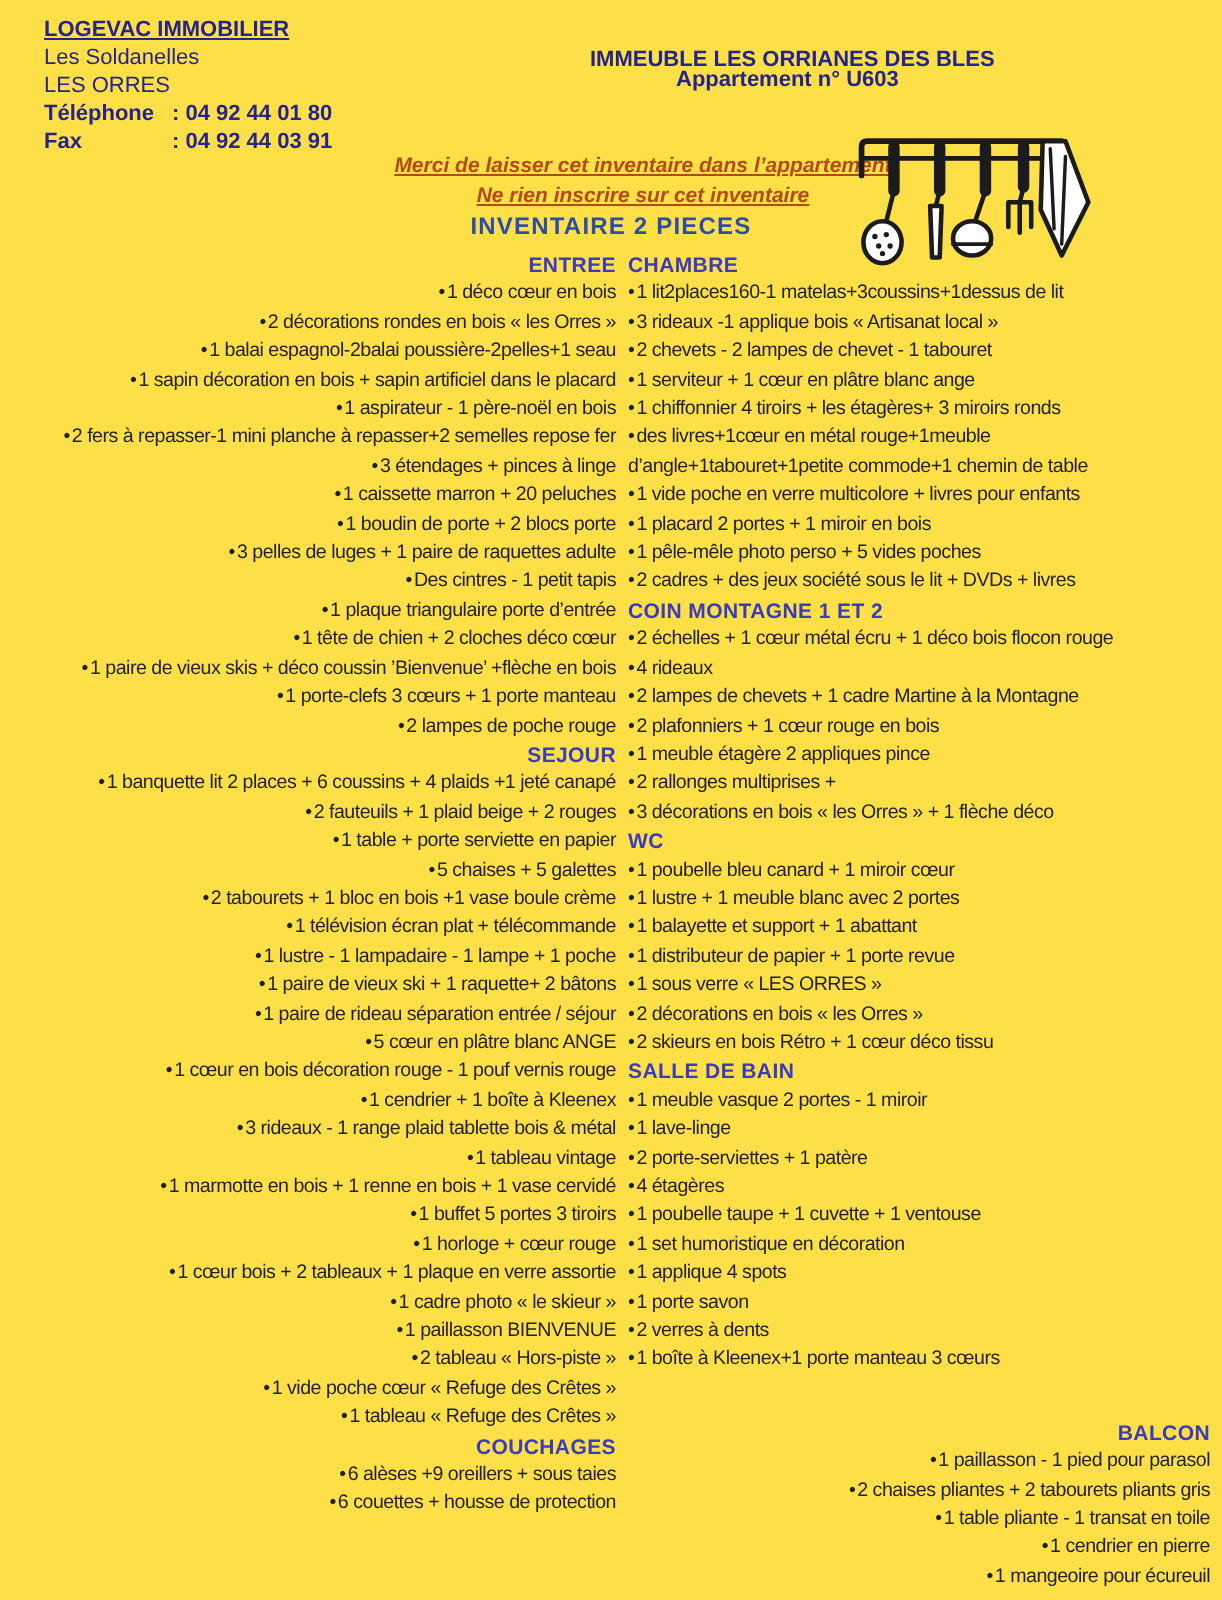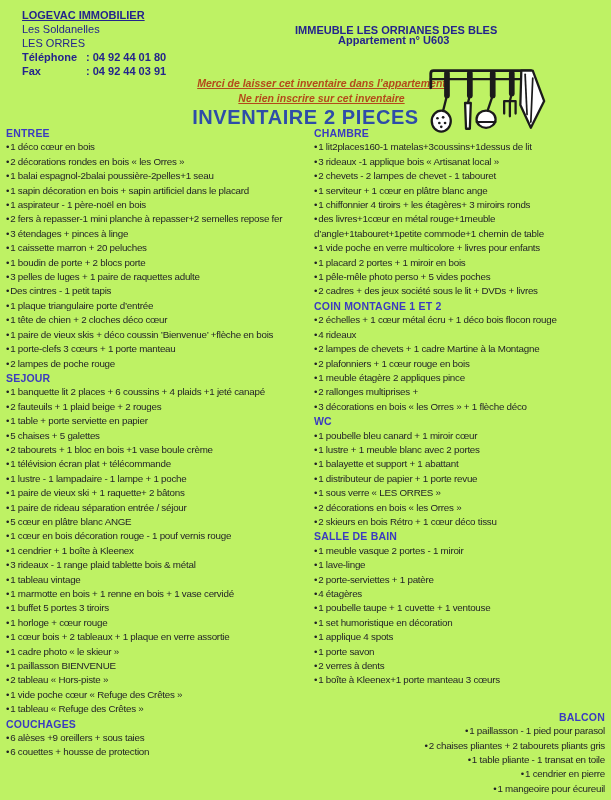--- a/index.html
+++ b/index.html
@@ -5,47 +5,47 @@
   :root{
     --navy:#24248c;
     --heading:#3b3bc0;
     --title:#2e4da8;
     --notice:#b34a1a;
     --body:#1f1f26;
     --ink:#1b1b1b;
   }
   html,body{margin:0;padding:0;background:#ffffff;}
   .page{
-    position:relative;width:611px;height:800px;background:#bef264;
+    position:relative;width:611px;height:800px;background:#fde047;
     font-family:"Liberation Sans","DejaVu Sans",sans-serif;
     overflow:hidden;
   }
   
   .agency{position:absolute;top:8px;left:22px;color:var(--navy);font-size:11px;line-height:14px;}
   .company{font-weight:bold;text-decoration:underline;}
   .contact{font-weight:bold;}
   .contact .label{display:inline-block;width:64px;}
   
   .building{position:absolute;top:8px;left:295px;color:var(--navy);font-size:11px;font-weight:bold;margin-top:16px;}
   .apartment{position:absolute;top:34px;left:338px;color:var(--navy);font-size:11px;font-weight:bold;}
   
   .notice{position:absolute;top:76px;left:16px;width:611px;text-align:center;}
   .notice-line{
     font-size:10.5px;font-weight:bold;font-style:italic;color:var(--notice);
     text-decoration:underline;line-height:15px;
   }
   .title{
     position:absolute;top:106px;left:0;width:611px;text-align:center;
-    font-size:20px;font-weight:bold;color:var(--title);letter-spacing:0.6px;
+    font-size:12px;font-weight:bold;color:var(--title);letter-spacing:0.6px;
   }
   
   .utensils{position:absolute;top:64px;left:426px;}
   
   .column{position:absolute;top:126px;}
-  .column.left{left:6px;width:302px;}
+  .column.left{left:6px;width:302px;text-align:right;}
   .column.right{left:314px;width:291px;}
   .section-heading{
     font-size:10.5px;font-weight:bold;color:var(--heading);
     line-height:14.4px;letter-spacing:0.2px;
   }
   .item{
     font-size:9.8px;line-height:14.4px;color:var(--body);letter-spacing:-0.25px;
   }
   .item::before{content:"\2022";margin-right:1px;}
   .section.gap-before{margin-top:22px;text-align:right;}

